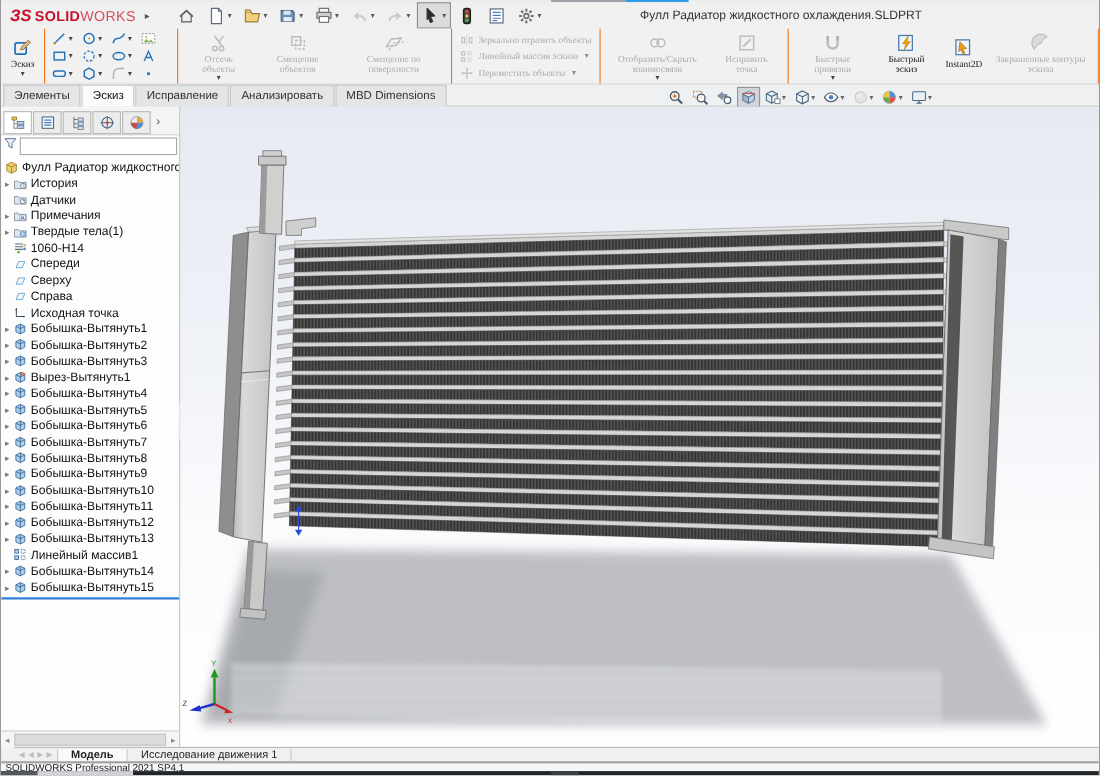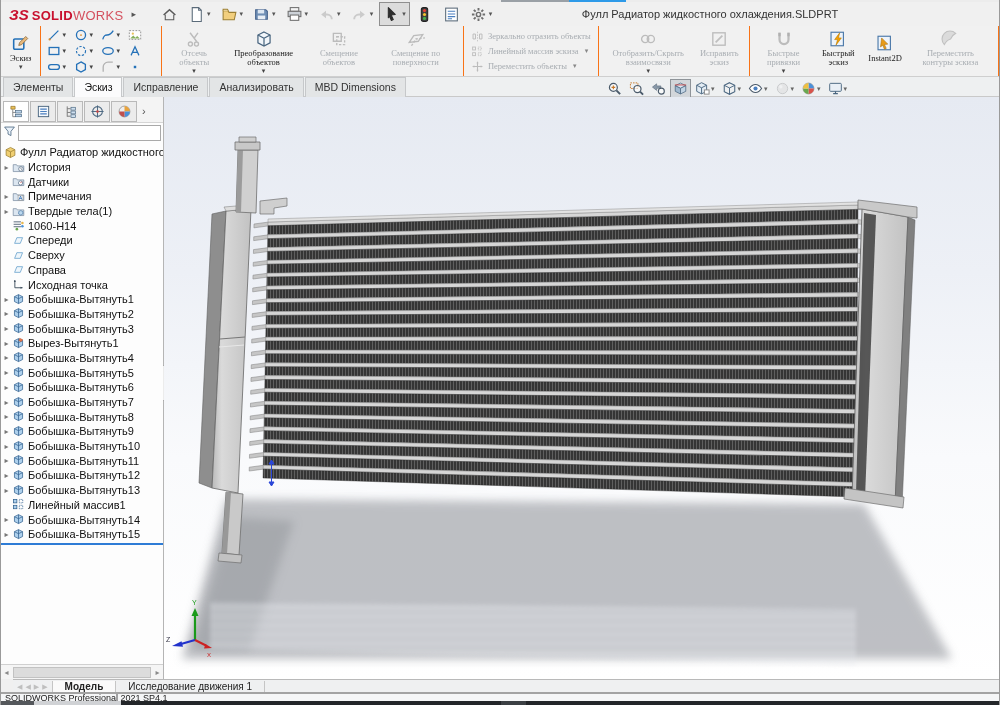--- a/index.html
+++ b/index.html
@@ -309,30 +309,20 @@
           <div class="ric">
             <svg width="18" height="18" viewBox="0 0 16 16">
               <path d="M4.5 2.5l6 8M11.5 2.5l-3.5 5" fill="none" stroke="#4a86b8" stroke-width="1.3"></path>
               <circle cx="4.8" cy="12.5" r="1.8" fill="none" stroke="#4a86b8" stroke-width="1.2"></circle>
               <circle cx="10.2" cy="12.5" r="1.8" fill="none" stroke="#4a86b8" stroke-width="1.2"></circle>
             </svg>
           </div>
           <div class="rlb">Отсечь объекты</div>
           <div class="rdd">▾</div>
         </div>
-        <div class="rbtn">
-          <div class="ric">
-            <svg width="18" height="18" viewBox="0 0 16 16">
-              <path d="M8 1.8l5.4 2.7v6.9L8 14.2 2.6 11.4V4.5z" fill="#f2f6fa" stroke="#49657f" stroke-width="1.1"></path>
-              <path d="M8 7.4l5.4-2.9M8 7.4 2.6 4.5M8 7.4v6.8" fill="none" stroke="#49657f" stroke-width="1.1"></path>
-            </svg>
-          </div>
-          <div class="rlb">Преобразование объектов</div>
-          <div class="rdd">▾</div>
-        </div>
         <div class="rbtn disabled">
           <div class="ric">
             <svg width="18" height="18" viewBox="0 0 16 16">
               <path d="M3 3h7v7H3z" fill="none" stroke="#4a86b8" stroke-width="1.2"></path>
               <path d="M6 6h7v7H6z" fill="none" stroke="#4a86b8" stroke-width="1.2" stroke-dasharray="2 1.4"></path>
             </svg>
           </div>
           <div class="rlb">Смещение объектов</div>
           <div class="rdd"></div>
         </div>
@@ -389,21 +379,21 @@
           <div class="rlb">Отобразить/Скрыть взаимосвязи</div>
           <div class="rdd">▾</div>
         </div>
         <div class="rbtn disabled">
           <div class="ric">
             <svg width="18" height="18" viewBox="0 0 16 16">
               <rect x="2.5" y="2.5" width="11" height="11" fill="none" stroke="#4a86b8" stroke-width="1.2"></rect>
               <path d="M5 11 11 5" stroke="#c87838" stroke-width="1.6"></path>
             </svg>
           </div>
-          <div class="rlb">Исправить эскиз</div>
+          <div class="rlb">Исправить точка</div>
           <div class="rdd"></div>
         </div>
       </div>
       <div class="rgroup">
         <div class="rbtn disabled">
           <div class="ric">
             <svg width="18" height="18" viewBox="0 0 16 16">
               <path d="M4 2.5v6a4 4 0 0 0 8 0v-6" fill="none" stroke="#4a86b8" stroke-width="2"></path>
               <path d="M4 2.5v3M12 2.5v3" stroke="#c84848" stroke-width="2"></path>
             </svg>
@@ -430,21 +420,21 @@
           </div>
           <div class="rlb">Instant2D</div>
           <div class="rdd"></div>
         </div>
         <div class="rbtn disabled">
           <div class="ric">
             <svg width="18" height="18" viewBox="0 0 16 16">
               <path d="M3 13A7 7 0 0 1 13 3 9 9 0 0 0 8.5 8 9 9 0 0 0 3 13z" fill="#b8c4d0" stroke="#7a8a9a"></path>
             </svg>
           </div>
-          <div class="rlb">Переместить контуры эскиза</div>
+          <div class="rlb">Закрашенные контуры эскиза</div>
           <div class="rdd"></div>
         </div>
       </div>
     </div>
 
   <div class="tabband">
     <div class="ctabs">
         <div class="ctab">Элементы</div>
         <div class="ctab active">Эскиз</div>
         <div class="ctab">Исправление</div>

